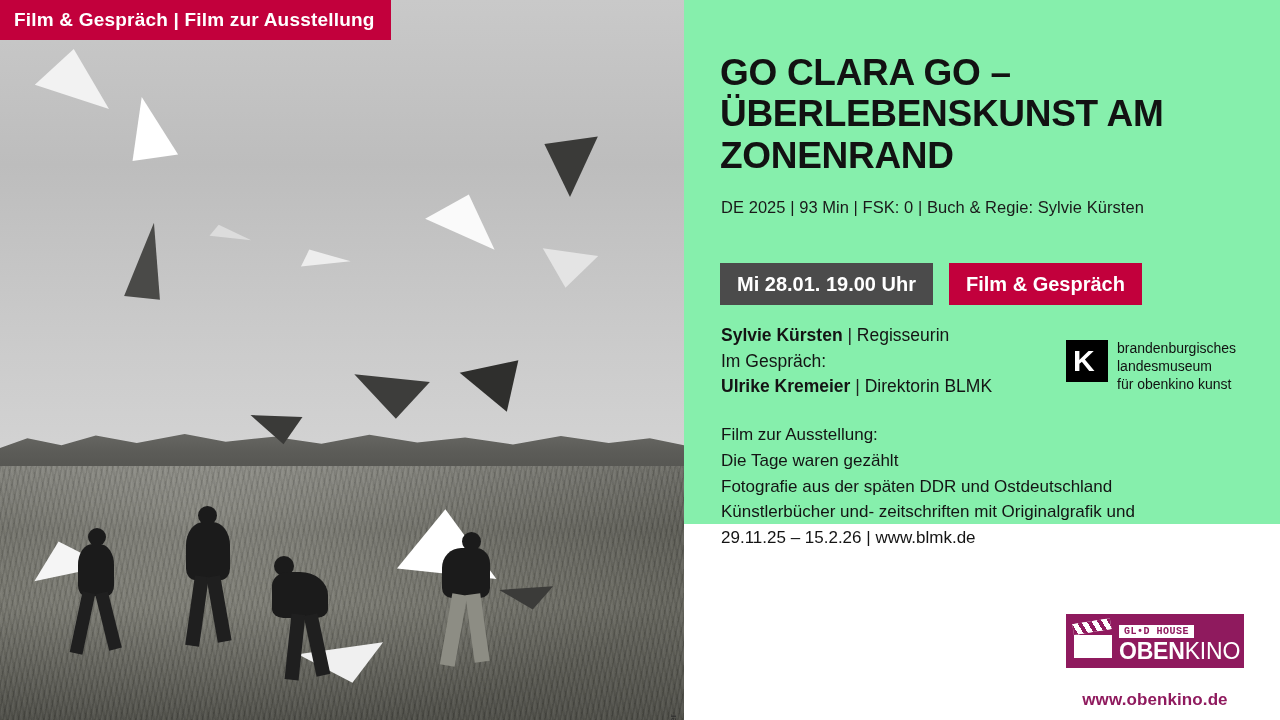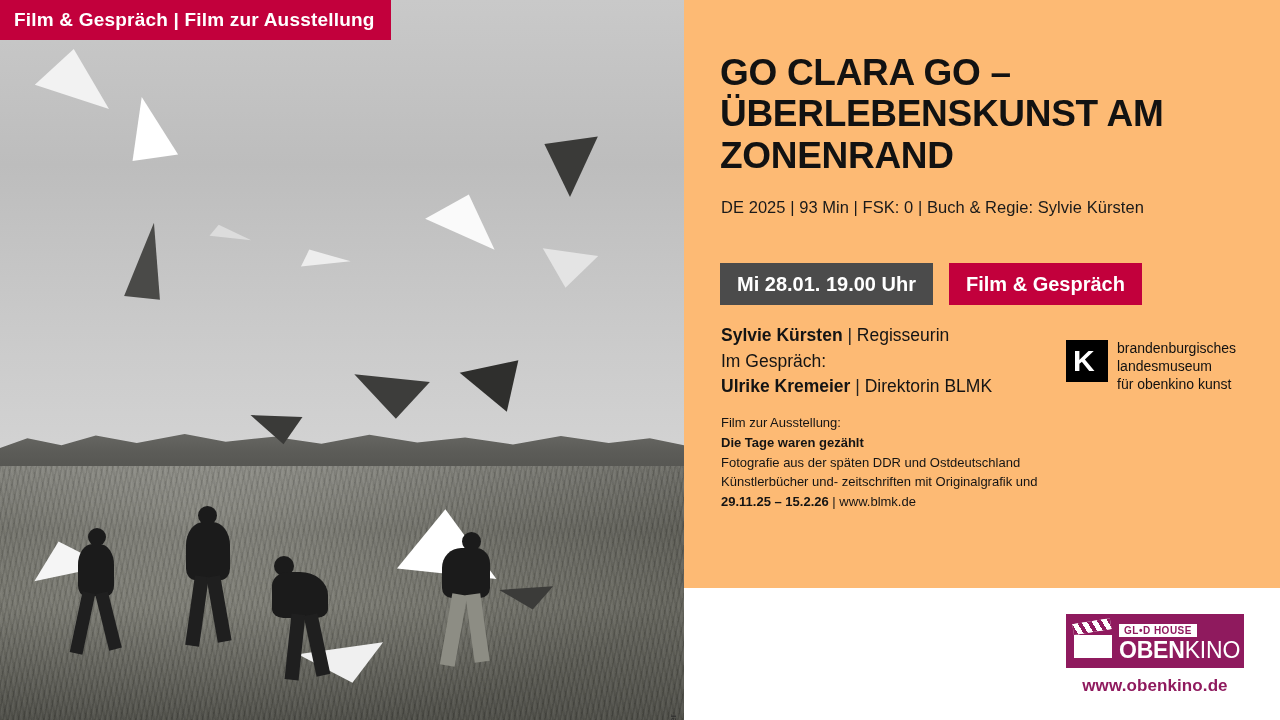--- a/index.html
+++ b/index.html
@@ -84,22 +84,22 @@
     letter-spacing: 0.2px;
     display: flex; align-items: center;
     padding: 0 16px 0 14px;
     z-index: 12;
   }
 
   
   .content {
     position: absolute;
     left: 684px; top: 0;
-    width: 596px; height: 588px;
-    background: #fdba74;
+    width: 596px; height: 524px;
+    background: #86efac;
   }
   .title {
     position: absolute;
     left: 36px; top: 52px;
     width: 530px;
     font-size: 37px;
     line-height: 1.12;
     font-weight: bold;
     letter-spacing: -0.3px;
     color: #121212;
@@ -137,26 +137,26 @@
     left: 37px; top: 323px;
     font-size: 17.5px;
     color: #141414;
     line-height: 1.46;
   }
   .talk .b { font-weight: bold; }
   .thin { color: #222; }
 
   .exhibition {
     position: absolute;
-    left: 37px; top: 413px;
-    font-size: 13px;
+    left: 37px; top: 422px;
+    font-size: 17px;
     color: #141414;
     line-height: 1.52;
   }
-  .exhibition .b { font-weight: bold; }
+  .exhibition .b { font-weight: normal; }
 
   
   .blmk {
     position: absolute;
     left: 382px; top: 340px;
     display: flex;
     align-items: flex-start;
     gap: 9px;
   }
   .blmk-mark {
@@ -226,31 +226,32 @@
   .ok-right { margin-left: 7px; }
   .ok-gladhouse {
     background: #ffffff;
     color: #8f1a5e;
     font-size: 10px;
     font-weight: bold;
     letter-spacing: 0.5px;
     padding: 1px 5px;
     display: inline-block;
     margin-bottom: 2px;
+    font-family: Liberation Mono, monospace;
   }
   .ok-name {
     font-size: 23px;
     font-weight: bold;
     color: #ffffff;
     letter-spacing: -0.2px;
     line-height: 1;
   }
   .ok-name .light { font-weight: normal; }
   .ok-url {
-    margin-top: 8px;
+    margin-top: 22px;
     text-align: center;
     font-size: 17px;
     font-weight: bold;
     color: #8f1a5e;
     letter-spacing: 0.1px;
   }
 </style>
 </head>
 <body>
 

